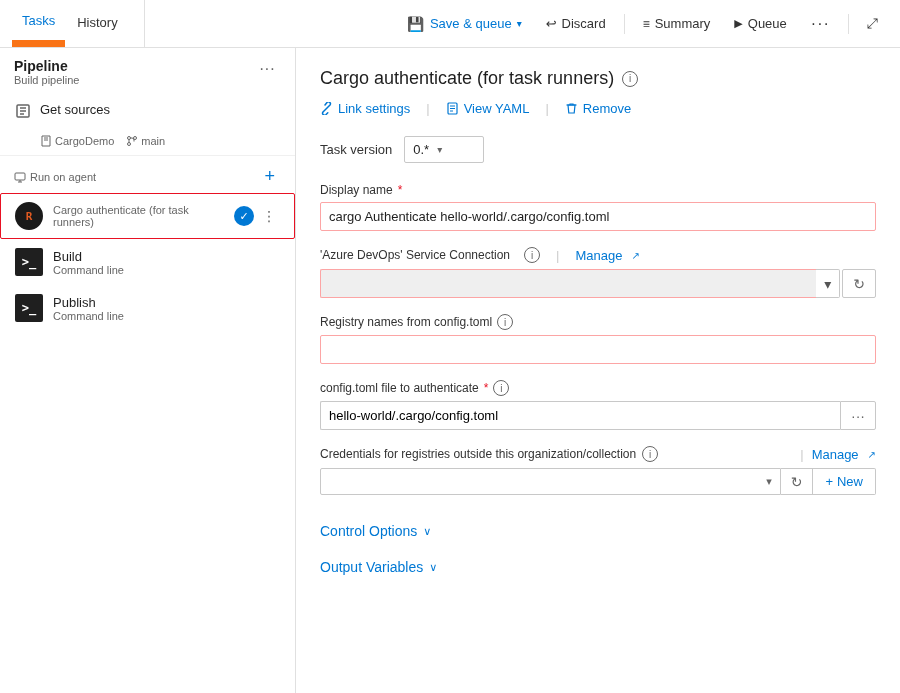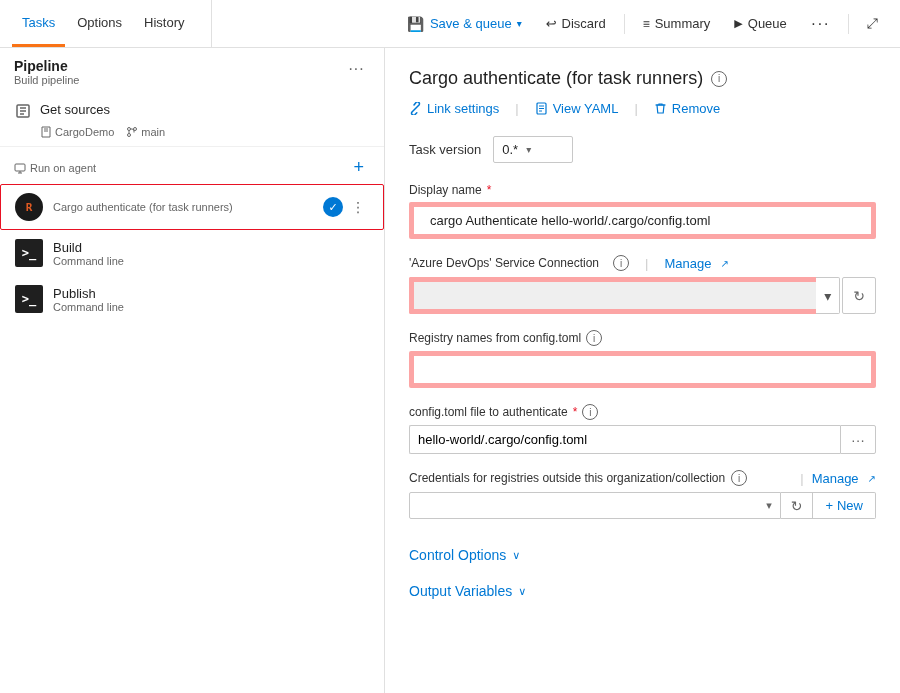--- a/index.html
+++ b/index.html
@@ -2,41 +2,41 @@
 <html><head>
   <meta charset="utf-8">
   <style>
     * { box-sizing: border-box; margin: 0; padding: 0; }
     body { font-family: -apple-system, BlinkMacSystemFont, 'Segoe UI', sans-serif; font-size: 13px; color: #1f1f1f; background: #fff; overflow: hidden; }
 
     
     .top-nav { display: flex; align-items: center; height: 48px; border-bottom: 1px solid #e0e0e0; padding: 0 12px; gap: 0; }
     .top-nav-tabs { display: flex; align-items: center; gap: 2px; border-right: 1px solid #e0e0e0; padding-right: 16px; margin-right: 8px; height: 100%; }
     .nav-tab { padding: 4px 10px; cursor: pointer; border-bottom: 3px solid transparent; height: 100%; display: flex; align-items: center; font-size: 13px; color: #333; }
-    .nav-tab.active { border-bottom: 3px solid #f97316; color: #0078d4; font-weight: 500; }
+    .nav-tab.active { border-bottom: 7px solid #f97316; color: #0078d4; font-weight: 500; }
     .top-actions { display: flex; align-items: center; gap: 4px; margin-left: auto; }
     .action-btn { display: flex; align-items: center; gap: 5px; padding: 5px 10px; cursor: pointer; border: none; background: none; font-size: 13px; color: #333; border-radius: 3px; }
     .action-btn.primary { color: #0078d4; }
     .action-sep { width: 1px; height: 20px; background: #e0e0e0; margin: 0 4px; }
 
     
     .main-layout { display: flex; height: calc(693px - 48px); }
 
     
-    .sidebar { width: 385px; border-right: 1px solid #e0e0e0; display: flex; flex-direction: column; overflow-y: auto; flex-shrink: 0; }
+    .sidebar { width: 296px; border-right: 1px solid #e0e0e0; display: flex; flex-direction: column; overflow-y: auto; flex-shrink: 0; }
     .pipeline-header { display: flex; align-items: flex-start; justify-content: space-between; padding: 10px 14px 8px; }
     .pipeline-title { font-size: 14px; font-weight: 600; color: #1f1f1f; }
     .pipeline-subtitle { font-size: 11px; color: #666; }
     .more-btn { background: none; border: none; cursor: pointer; color: #666; font-size: 16px; padding: 2px 6px; }
 
     .get-sources { display: flex; align-items: flex-start; padding: 8px 14px; gap: 8px; border-bottom: 1px solid #f0f0f0; }
     .get-sources-icon { width: 18px; height: 18px; display: flex; align-items: center; justify-content: center; }
     .get-sources-content { flex: 1; }
     .get-sources-title { font-size: 13px; font-weight: 500; }
-    .get-sources-meta { display: flex; align-items: center; gap: 12px; font-size: 11px; color: #666; margin-top: 9px; }
+    .get-sources-meta { display: flex; align-items: center; gap: 12px; font-size: 11px; color: #666; margin-top: 18px; }
     .meta-item { display: flex; align-items: center; gap: 3px; }
 
     .agent-job-header { display: flex; align-items: center; justify-content: space-between; padding: 8px 14px 4px; }
     .agent-job-info { flex: 1; }
     .agent-job-title { font-size: 13px; font-weight: 600; color: #0078d4; }
     .agent-job-sub { font-size: 11px; color: #666; display: flex; align-items: center; gap: 4px; }
     .add-btn { background: none; border: none; cursor: pointer; color: #0078d4; font-size: 18px; padding: 2px 6px; }
 
     .task-item { display: flex; align-items: center; padding: 8px 14px; gap: 10px; cursor: pointer; border: 1px solid transparent; }
     .task-item.active { background: #fff; border: 1.5px solid #e81123; border-radius: 2px; }
@@ -54,21 +54,21 @@
     .content-title { font-size: 18px; font-weight: 400; color: #1f1f1f; margin-bottom: 12px; display: flex; align-items: center; gap: 8px; }
     .info-icon { width: 16px; height: 16px; border-radius: 50%; border: 1.5px solid #666; display: flex; align-items: center; justify-content: center; font-size: 10px; color: #666; cursor: pointer; flex-shrink: 0; }
 
     .content-links { display: flex; align-items: center; gap: 16px; margin-bottom: 20px; }
     .content-link { display: flex; align-items: center; gap: 5px; color: #0078d4; text-decoration: none; cursor: pointer; font-size: 13px; }
     .link-sep { color: #ccc; }
 
     .form-group { margin-bottom: 16px; }
     .form-label { font-size: 12px; color: #333; margin-bottom: 5px; display: flex; align-items: center; gap: 5px; }
     .required { color: #e81123; }
-    .form-input { width: 100%; border: 5px solid #fca5a5; border-radius: 2px; padding: 6px 16px; font-size: 13px; color: #1f1f1f; outline: none; }
+    .form-input { width: 100%; border: 1px solid #fca5a5; border-radius: 2px; padding: 6px 8px; font-size: 13px; color: #1f1f1f; outline: none; }
 
     .task-version-row { display: flex; align-items: center; gap: 12px; margin-bottom: 20px; }
     .task-version-label { font-size: 13px; color: #333; }
     .version-select { display: flex; align-items: center; border: 1px solid #c8c8c8; border-radius: 2px; padding: 5px 8px; gap: 8px; cursor: pointer; min-width: 80px; background: #fff; font-size: 13px; }
     .chevron-down { font-size: 10px; color: #666; }
 
     .form-row-with-btn { display: flex; align-items: stretch; gap: 0; }
     .form-row-with-btn .form-input { flex: 1; border-right: none; border-radius: 2px 0 0 2px; }
     .refresh-btn { border: 1px solid #c8c8c8; border-radius: 0 2px 2px 0; background: #fff; cursor: pointer; padding: 0 10px; display: flex; align-items: center; justify-content: center; color: #666; font-size: 14px; }
 
@@ -99,23 +99,20 @@
     ::-webkit-scrollbar-track { background: transparent; }
     ::-webkit-scrollbar-thumb { background: #c8c8c8; border-radius: 3px; }
   </style>
 </head>
 <body>
 
 <div class="top-nav">
   <div class="top-nav-tabs">
     <div class="nav-tab active">
       <span>Tasks</span>
-    </div>
-    <div class="nav-tab">
-      <span>Options</span>
     </div>
     <div class="nav-tab">
       <span>History</span>
     </div>
   </div>
   <div class="top-actions">
     <button class="action-btn primary">
       <span style="font-size:14px;">💾</span>
       <span>Save &amp; queue</span>
       <span style="font-size:10px;">▾</span>

